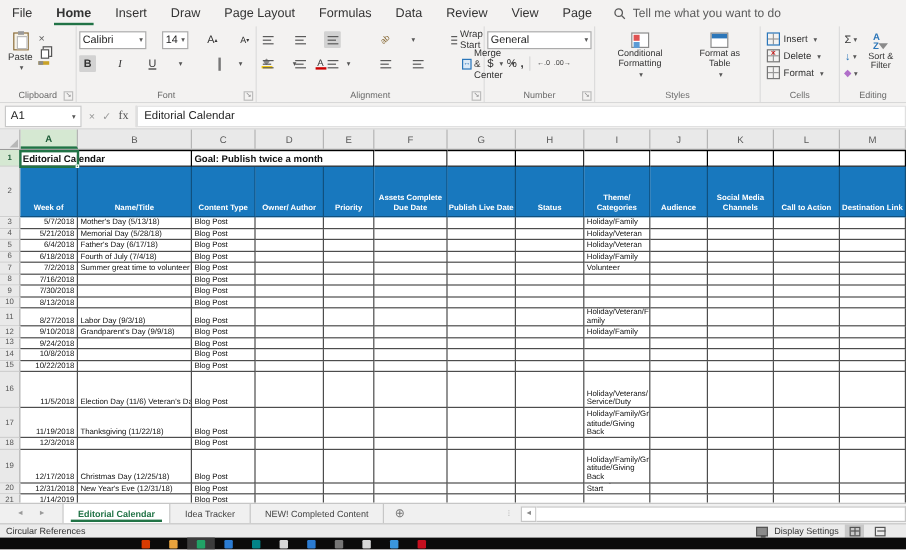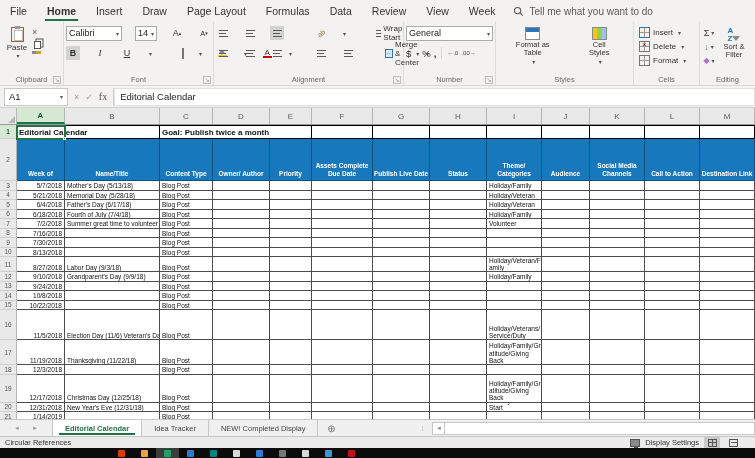--- a/index.html
+++ b/index.html
@@ -154,21 +154,21 @@
     <div id="menu-tabs">
         <div class="mtab">File</div>
         <div class="mtab active">Home</div>
         <div class="mtab">Insert</div>
         <div class="mtab">Draw</div>
         <div class="mtab">Page Layout</div>
         <div class="mtab">Formulas</div>
         <div class="mtab">Data</div>
         <div class="mtab">Review</div>
         <div class="mtab">View</div>
-        <div class="mtab">Week</div>
+        <div class="mtab">Page</div>
       </div>
     <div id="search">
       <svg width="11" height="11" viewBox="0 0 12 12">
           <circle cx="5" cy="5" r="3.4" fill="none" stroke="#5a5a5a" stroke-width="1.2"></circle>
           <line x1="7.6" y1="7.6" x2="10.6" y2="10.6" stroke="#5a5a5a" stroke-width="1.2"></line>
         </svg>
       <span>Tell me what you want to do</span>
     </div>
   </div>
 
@@ -296,27 +296,30 @@
         <span class="vsep"></span>
         <span class="decbtn">←.0</span>
         <span class="decbtn">.00→</span>
       </div>
       <span class="rglabel">Number</span>
       <span class="rlaunch">↘</span>
     </div>
 
     <div class="rgroup" id="g-styles">
       <div class="bigbtn">
+        <span class="cficon">
+            <i style="background:#e05252;left:1px;top:1px"></i>
+            <i style="background:#5b9bd5;left:1px;top:7px"></i>
+          </span>
+        <span class="lbl" style="width:48px">Conditional Formatting</span>
+        <span class="dd">▾</span>
+      </div>
+      <div class="bigbtn">
         <span class="fticon"></span>
         <span class="lbl" style="width:40px">Format as Table</span>
-        <span class="dd">▾</span>
-      </div>
-      <div class="bigbtn">
-        <span class="csicon"></span>
-        <span class="lbl" style="width:34px">Cell Styles</span>
         <span class="dd">▾</span>
       </div>
       <span class="rglabel">Styles</span>
     </div>
 
     <div class="rgroup" id="g-cells">
       <div class="cellrow">
           <span class="minigrid ins-ic"></span>
           <span>Insert</span>
           <span class="dd">▾</span>
@@ -879,21 +882,21 @@
     </div>
 
   <div id="tabbar">
     <div id="tabnav">
       <span>◄</span>
       <span>►</span>
     </div>
     <div id="stabs" style="display:flex">
         <div class="stab active">Editorial Calendar</div>
         <div class="stab">Idea Tracker</div>
-        <div class="stab">NEW! Completed Display</div>
+        <div class="stab">NEW! Completed Content</div>
       </div>
     <div id="addsheet">⊕</div>
     <div id="tabdots">⁞</div>
     <div id="hscroll">
       <span class="sbtn">◄</span>
       <span class="track"></span>
     </div>
   </div>
 
   <div id="statusbar">

